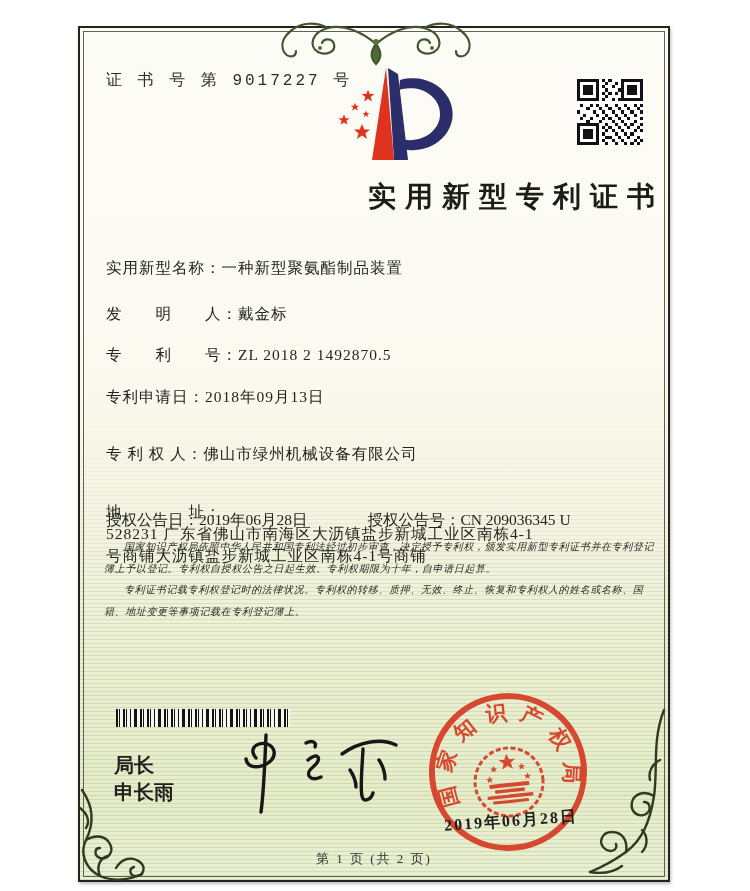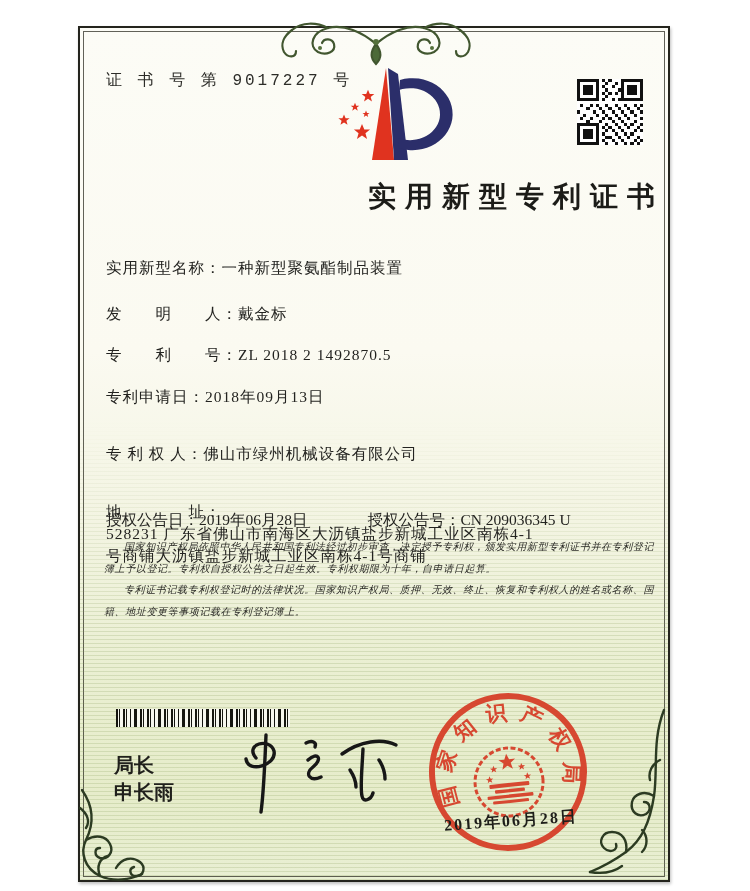--- a/index.html
+++ b/index.html
@@ -202,21 +202,21 @@
         <span class="lbl" style="vertical-align:top;">地　　　　址：</span><span class="wrapbox val">528231 广东省佛山市南海区大沥镇盐步新城工业区南栋4-1号商铺大沥镇盐步新城工业区南栋4-1号商铺</span>
       </div>
       <div class="grantrow">
         <span class="lbl">授权公告日：</span><span class="val">2019年06月28日</span>
         <span class="cell2 lbl">授权公告号：</span><span class="val">CN 209036345 U</span>
       </div>
     </div>
 
     <div class="body-text">
       <p>国家知识产权局依照中华人民共和国专利法经过初步审查，决定授予专利权，颁发实用新型专利证书并在专利登记簿上予以登记。专利权自授权公告之日起生效。专利权期限为十年，自申请日起算。</p>
-      <p>专利证书记载专利权登记时的法律状况。国家知识产权局、质押、无效、终止、恢复和专利权人的姓名或名称、国籍、地址变更等事项记载在专利登记簿上。</p>
+      <p>专利证书记载专利权登记时的法律状况。专利权的转移、质押、无效、终止、恢复和专利权人的姓名或名称、国籍、地址变更等事项记载在专利登记簿上。</p>
     </div>
 
     <div class="barcode"></div>
 
     <div class="director">
       <div>局长</div>
       <div>申长雨</div>
     </div>
 
     <svg class="signature" viewBox="0 0 200 92">
@@ -249,14 +249,15 @@
           <path transform="translate(101,88) scale(0.52)" d="M0,-7 L2,-2.2 7,-2.2 3,1 4.4,6 0,3 -4.4,6 -3,1 -7,-2.2 -2,-2.2 Z"></path>
           <rect x="62" y="93" width="40" height="4" rx="1"></rect>
           <rect x="67" y="99" width="30" height="3.4" rx="1"></rect>
           <rect x="59" y="104.5" width="46" height="3.4" rx="1"></rect>
           <rect x="64" y="110" width="36" height="3" rx="1"></rect>
         </g>
       </g>
     </svg>
     <div class="seal-date">2019年06月28日</div>
 
+    <div class="page-footer">第 1 页 (共 2 页)</div>
   </div>
 </div>
 
 </body></html>

